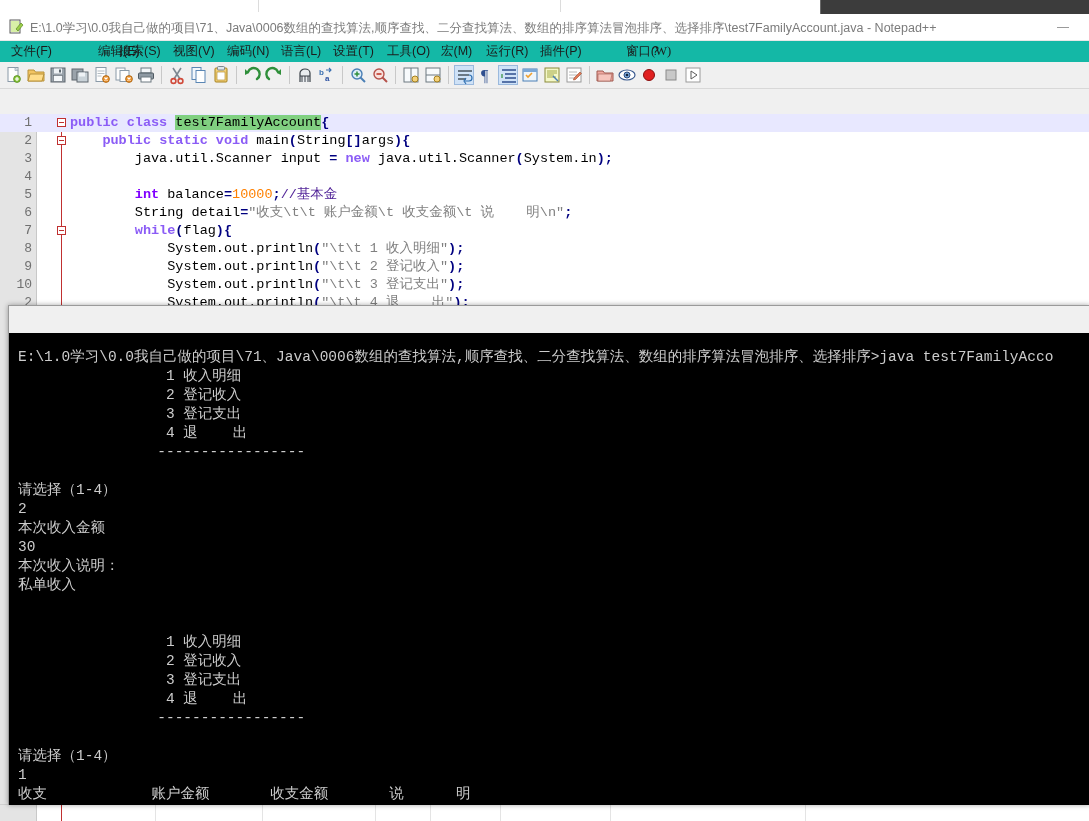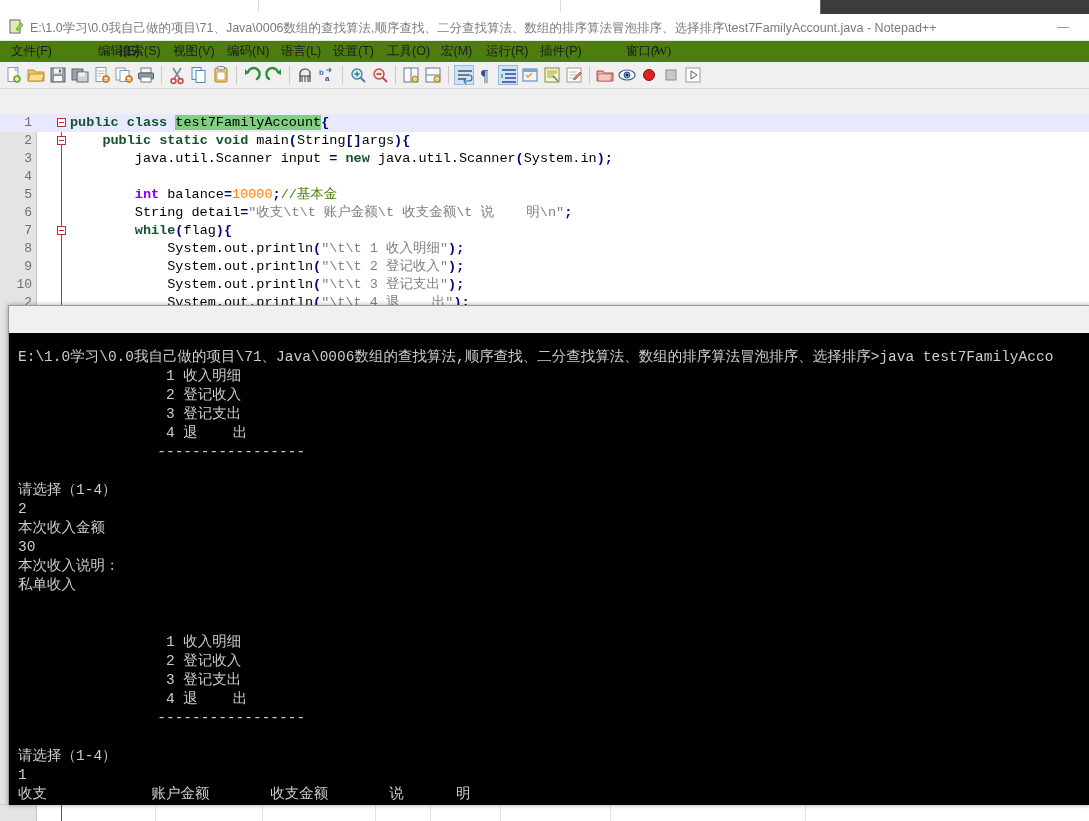--- a/index.html
+++ b/index.html
@@ -35,21 +35,21 @@
   }
   .npp-min-btn i{
     position:absolute;left:8px;top:11px;width:12px;height:1px;background:#9a9a9a;display:block;
   }
   .ghost-line{position:absolute;background:#dcdcdc;}
   .ghost-dark{position:absolute;background:#3c3c3c;}
 
   
   .npp-menubar{
     position:absolute;left:0;top:41px;width:1089px;height:21px;
-    background:#4d7c0f;
+    background:#14b8a6;
     border-bottom:1px solid #ededed;
   }
   .menu-item{
     position:absolute;top:2px;height:17px;line-height:17px;
     font-size:12.5px;color:#1c1c1c;white-space:nowrap;cursor:default;
     font-family:"Liberation Sans", sans-serif;
   }
 
   
   .npp-toolbar{
@@ -107,25 +107,25 @@
     position:absolute;left:0;height:18px;line-height:18px;width:1089px;
     font-family:"Liberation Mono", monospace;font-size:13.5px;
     white-space:pre;
   }
   .code-row.cur{background:#e8e8ff;}
   .lineno{
     position:absolute;left:0;width:32px;text-align:right;
     color:#707070;font-family:"Liberation Mono", monospace;font-size:13px;
   }
   .codetext{position:absolute;left:70px;color:#000000;}
-  .kw{color:#14532d;font-weight:bold;}
+  .kw{color:#8b5cf6;font-weight:bold;}
   .kw2{color:#8000ff;font-weight:bold;}
   .num{color:#ff8000;}
   .str{color:#808080;}
-  .cmt{color:#4d7c0f;}
+  .cmt{color:#4c1d95;}
   .sel{background:#80d080;}
   .op{color:#000080;font-weight:bold;}
   .fold-box{
     position:absolute;width:9px;height:9px;border:1px solid #c03030;
     background:#ffffff;box-sizing:border-box;
   }
   .fold-box:before{
     content:"";position:absolute;left:1px;top:3px;width:5px;height:1px;background:#c03030;
   }
 

